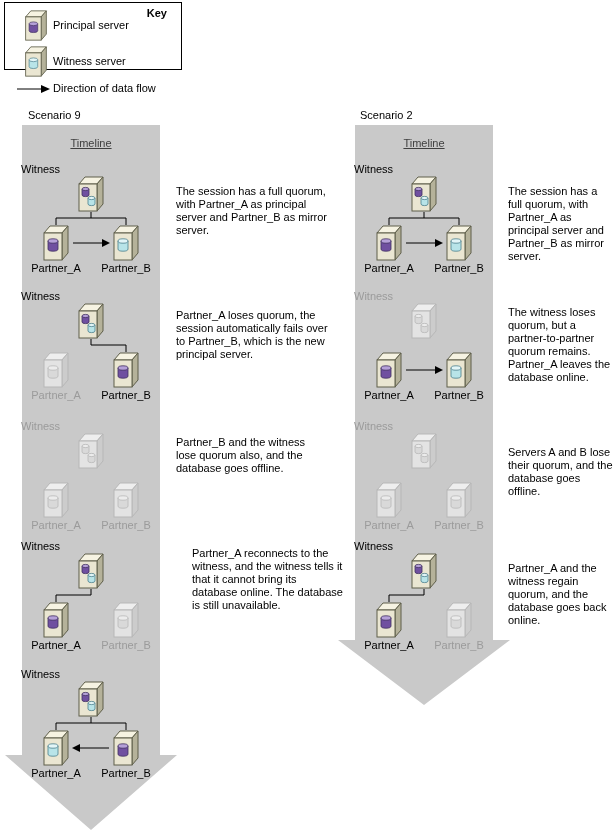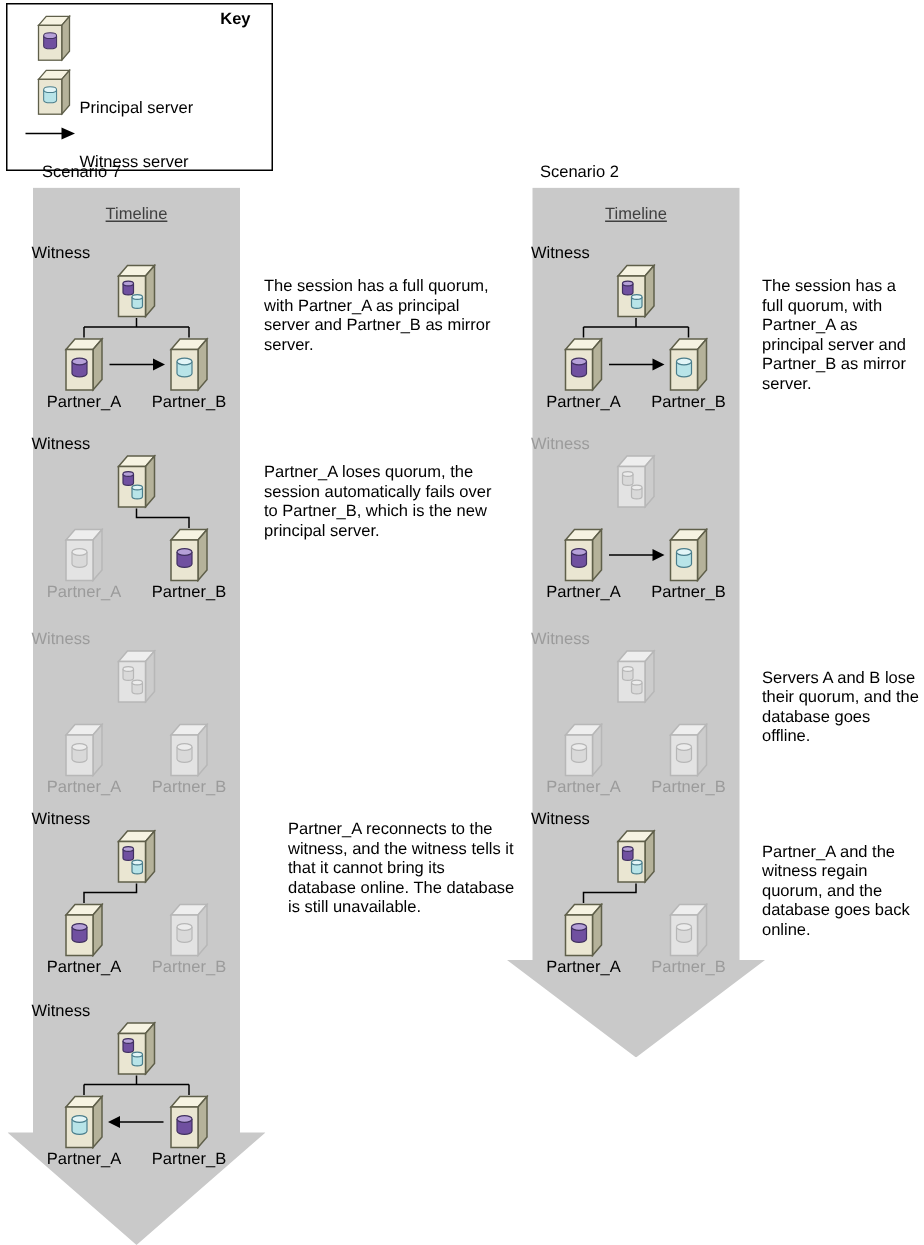--- a/index.html
+++ b/index.html
@@ -2,26 +2,26 @@
 <html><head>
 <meta charset="utf-8">
 <style>
   * { box-sizing: border-box; }
   html, body { margin: 0; padding: 0; background: #fff; }
   body { font-family: "Liberation Sans", sans-serif; color: #000; }
   .canvas { position: relative; width: 616px; height: 830px; background: #fff; overflow: hidden; }
   .abs { position: absolute; }
 
   
-  .keybox { left: 4px; top: 2px; width: 178px; height: 112px; border: 1px solid #000; background: #fff; }
+  .keybox { left: 4px; top: 2px; width: 178px; height: 68px; border: 1px solid #000; background: #fff; }
   .key-title { position: absolute; right: 14px; top: 4px; font-size: 11px; font-weight: bold; }
   .key-ic { position: absolute; width: 26px; height: 31px; }
   .key-ic1 { left: 18px; top: 7px; }
   .key-ic2 { left: 18px; top: 43px; }
-  .key-label { position: absolute; left: 48px; font-size: 11px; margin-top: 47px; }
+  .key-label { position: absolute; left: 48px; font-size: 11px; }
   .kl1 { top: 16px; } .kl2 { top: 52px; } .kl3 { top: 79px; }
   .key-arrow { position: absolute; left: 11px; top: 80px; width: 36px; height: 12px; }
 
   
   .stitle { font-size: 11px; }
   .tarrow { background: #c9c9c9; }
   .tlabel { font-size: 11px; color: #404040; text-align: center; text-decoration: underline; }
 
   
   .stage { position: absolute; width: 140px; height: 112px; }
@@ -90,21 +90,21 @@
         <use href="#sym-server"></use>
       </svg>
     <div class="key-label kl2">Witness server</div>
     <svg class="key-arrow">
       <line class="cline" x1="1" y1="6" x2="26" y2="6"></line>
       <polygon class="ahead" points="25,2 34,6 25,10"></polygon>
     </svg>
     <div class="key-label kl3">Direction of data flow</div>
   </div>
 
-  <div class="abs stitle" style="left:28px;top:109px">Scenario 7</div>
+  <div class="abs stitle" style="left:28px;top:109px">Scenario 9</div>
   <div class="abs stitle" style="left:360px;top:109px">Scenario 2</div>
 
   <div class="abs tarrow" style="left:5px;top:125px;width:172px;height:705px;clip-path:polygon(17px 0px,155px 0px,155px 630px,172px 630px,86px 705px,0px 630px,17px 630px)"></div>
   <div class="abs tlabel" style="left:22px;top:137px;width:138px">Timeline</div>
 
   <div class="abs tarrow" style="left:338px;top:125px;width:172px;height:580px;clip-path:polygon(17px 0px,155px 0px,155px 515px,172px 515px,86px 580px,0px 515px,17px 515px)"></div>
   <div class="abs tlabel" style="left:355px;top:137px;width:138px">Timeline</div>
 
   <div class="stage" style="left:21px;top:163px">
     <div class="wlabel">Witness</div>
@@ -153,20 +153,21 @@
       </svg>
     <svg class="icon pa ic-gray">
         <use href="#sym-server"></use>
       </svg>
     <svg class="icon pb ic-gray">
         <use href="#sym-server"></use>
       </svg>
     <div class="plabel a gray-text">Partner_A</div>
     <div class="plabel b gray-text">Partner_B</div>
   </div>
+  <div class="desc" style="left:176px;top:436px;width:152px">Partner_B and the witness lose quorum also, and the database goes offline.</div>
 
   <div class="stage" style="left:21px;top:540px">
     <div class="wlabel">Witness</div>
     <svg class="conn" width="140" height="112">
       <path class="cline" d="M70,49 V55 H35 V62"></path>
     </svg>
     <svg class="icon w ic-active ic-witness-colors">
         <use href="#sym-witness"></use>
       </svg>
     <svg class="icon pa ic-active ic-principal">
@@ -232,20 +233,21 @@
       </svg>
     <svg class="icon pa ic-active ic-principal">
         <use href="#sym-server"></use>
       </svg>
     <svg class="icon pb ic-active ic-mirror">
         <use href="#sym-server"></use>
       </svg>
     <div class="plabel a">Partner_A</div>
     <div class="plabel b">Partner_B</div>
   </div>
+  <div class="desc" style="left:508px;top:306px;width:106px">The witness loses quorum, but a partner-to-partner quorum remains. Partner_A leaves the database online.</div>
 
   <div class="stage" style="left:354px;top:420px">
     <div class="wlabel gray-text">Witness</div>
     <svg class="icon w ic-gray">
         <use href="#sym-witness"></use>
       </svg>
     <svg class="icon pa ic-gray">
         <use href="#sym-server"></use>
       </svg>
     <svg class="icon pb ic-gray">

